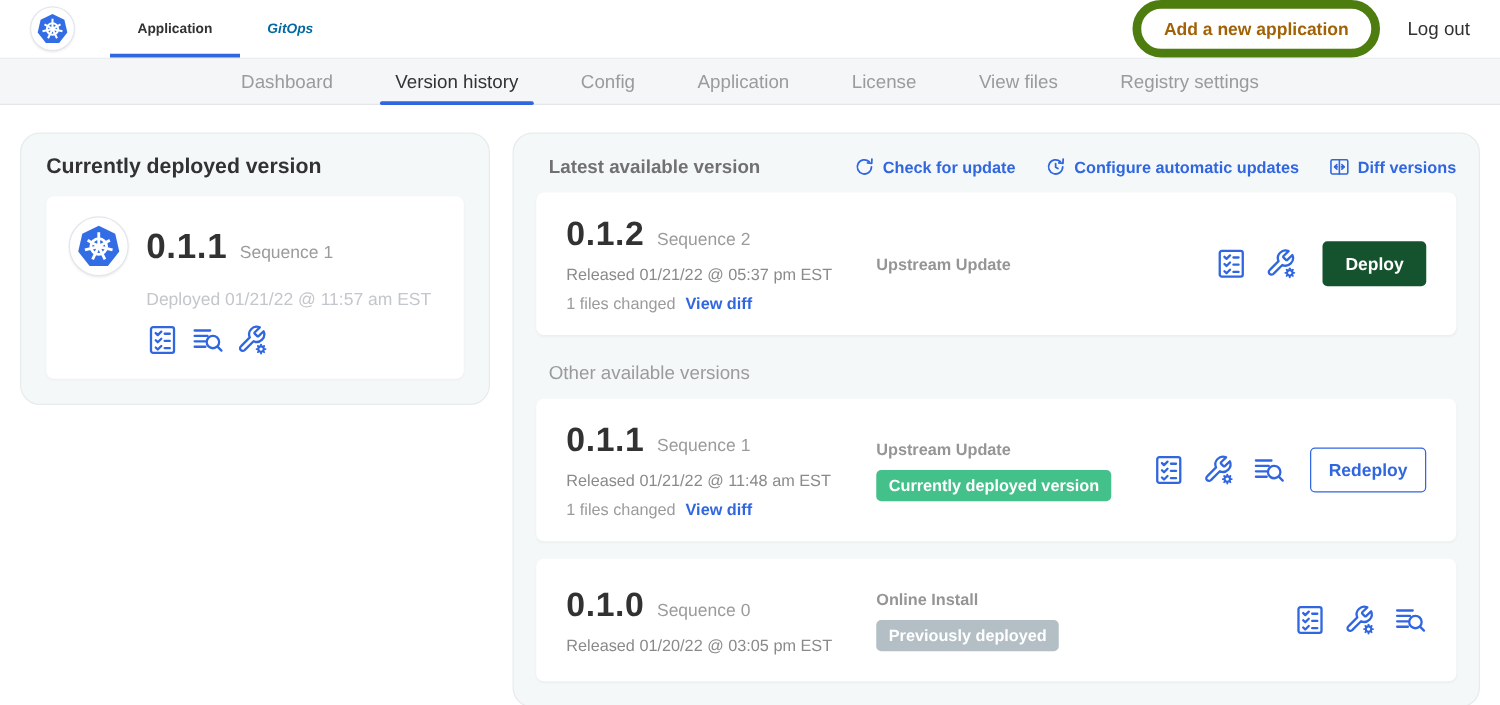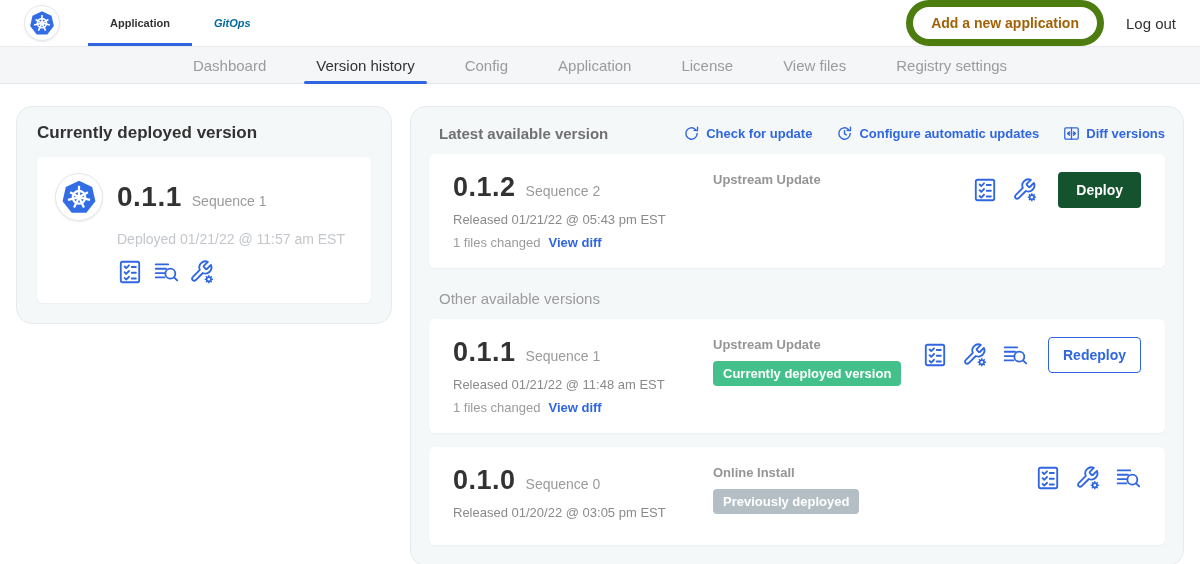--- a/index.html
+++ b/index.html
@@ -84,21 +84,21 @@
   .rp-actions { margin-left:auto; display:flex; gap:24px; }
   .rp-action {
     display:flex; align-items:center; gap:6px; color:#3066e0;
     font-size:13px; font-weight:700; cursor:pointer;
   }
   .rp-action svg { width:17px; height:17px; }
 
   .version-card {
     background:#fff; border-radius:6px; padding:18px 24px;
     box-shadow:0 1px 2px rgba(0,0,0,.04);
-    display:flex; align-items:flex-start; min-height:98px;gap:12px;
+    display:flex; align-items:center; min-height:98px;
   }
   .card-left { width:248px; flex-shrink:0; }
   .card-left .ver-num { font-size:27px; }
   .released { font-size:13px; color:#8a8a8a; margin-top:9px; }
   .files-row { font-size:13px; color:#9b9b9b; margin-top:8px; display:flex; gap:8px; }
   .view-diff { color:#3066e0; font-weight:700; cursor:pointer; }
   .card-mid { flex:1; }
   .source-label { font-size:13px; font-weight:700; color:#959595; }
   .badge {
     display:inline-block; margin-top:9px; padding:5px 10px; border-radius:4px;
@@ -295,21 +295,21 @@
         </span>
       </div>
     </div>
 
     <div class="version-card">
       <div class="card-left">
         <div class="ver-line">
           <span class="ver-num">0.1.2</span>
           <span class="ver-seq">Sequence 2</span>
         </div>
-        <div class="released">Released 01/21/22 @ 05:43 pm EST</div>
+        <div class="released">Released 01/21/22 @ 05:37 pm EST</div>
         <div class="files-row">
           <span>1 files changed</span>
           <span class="view-diff">View diff</span>
         </div>
       </div>
       <div class="card-mid">
         <div class="source-label">Upstream Update</div>
       </div>
       <div class="card-right">
         <span class="icon-btn">

